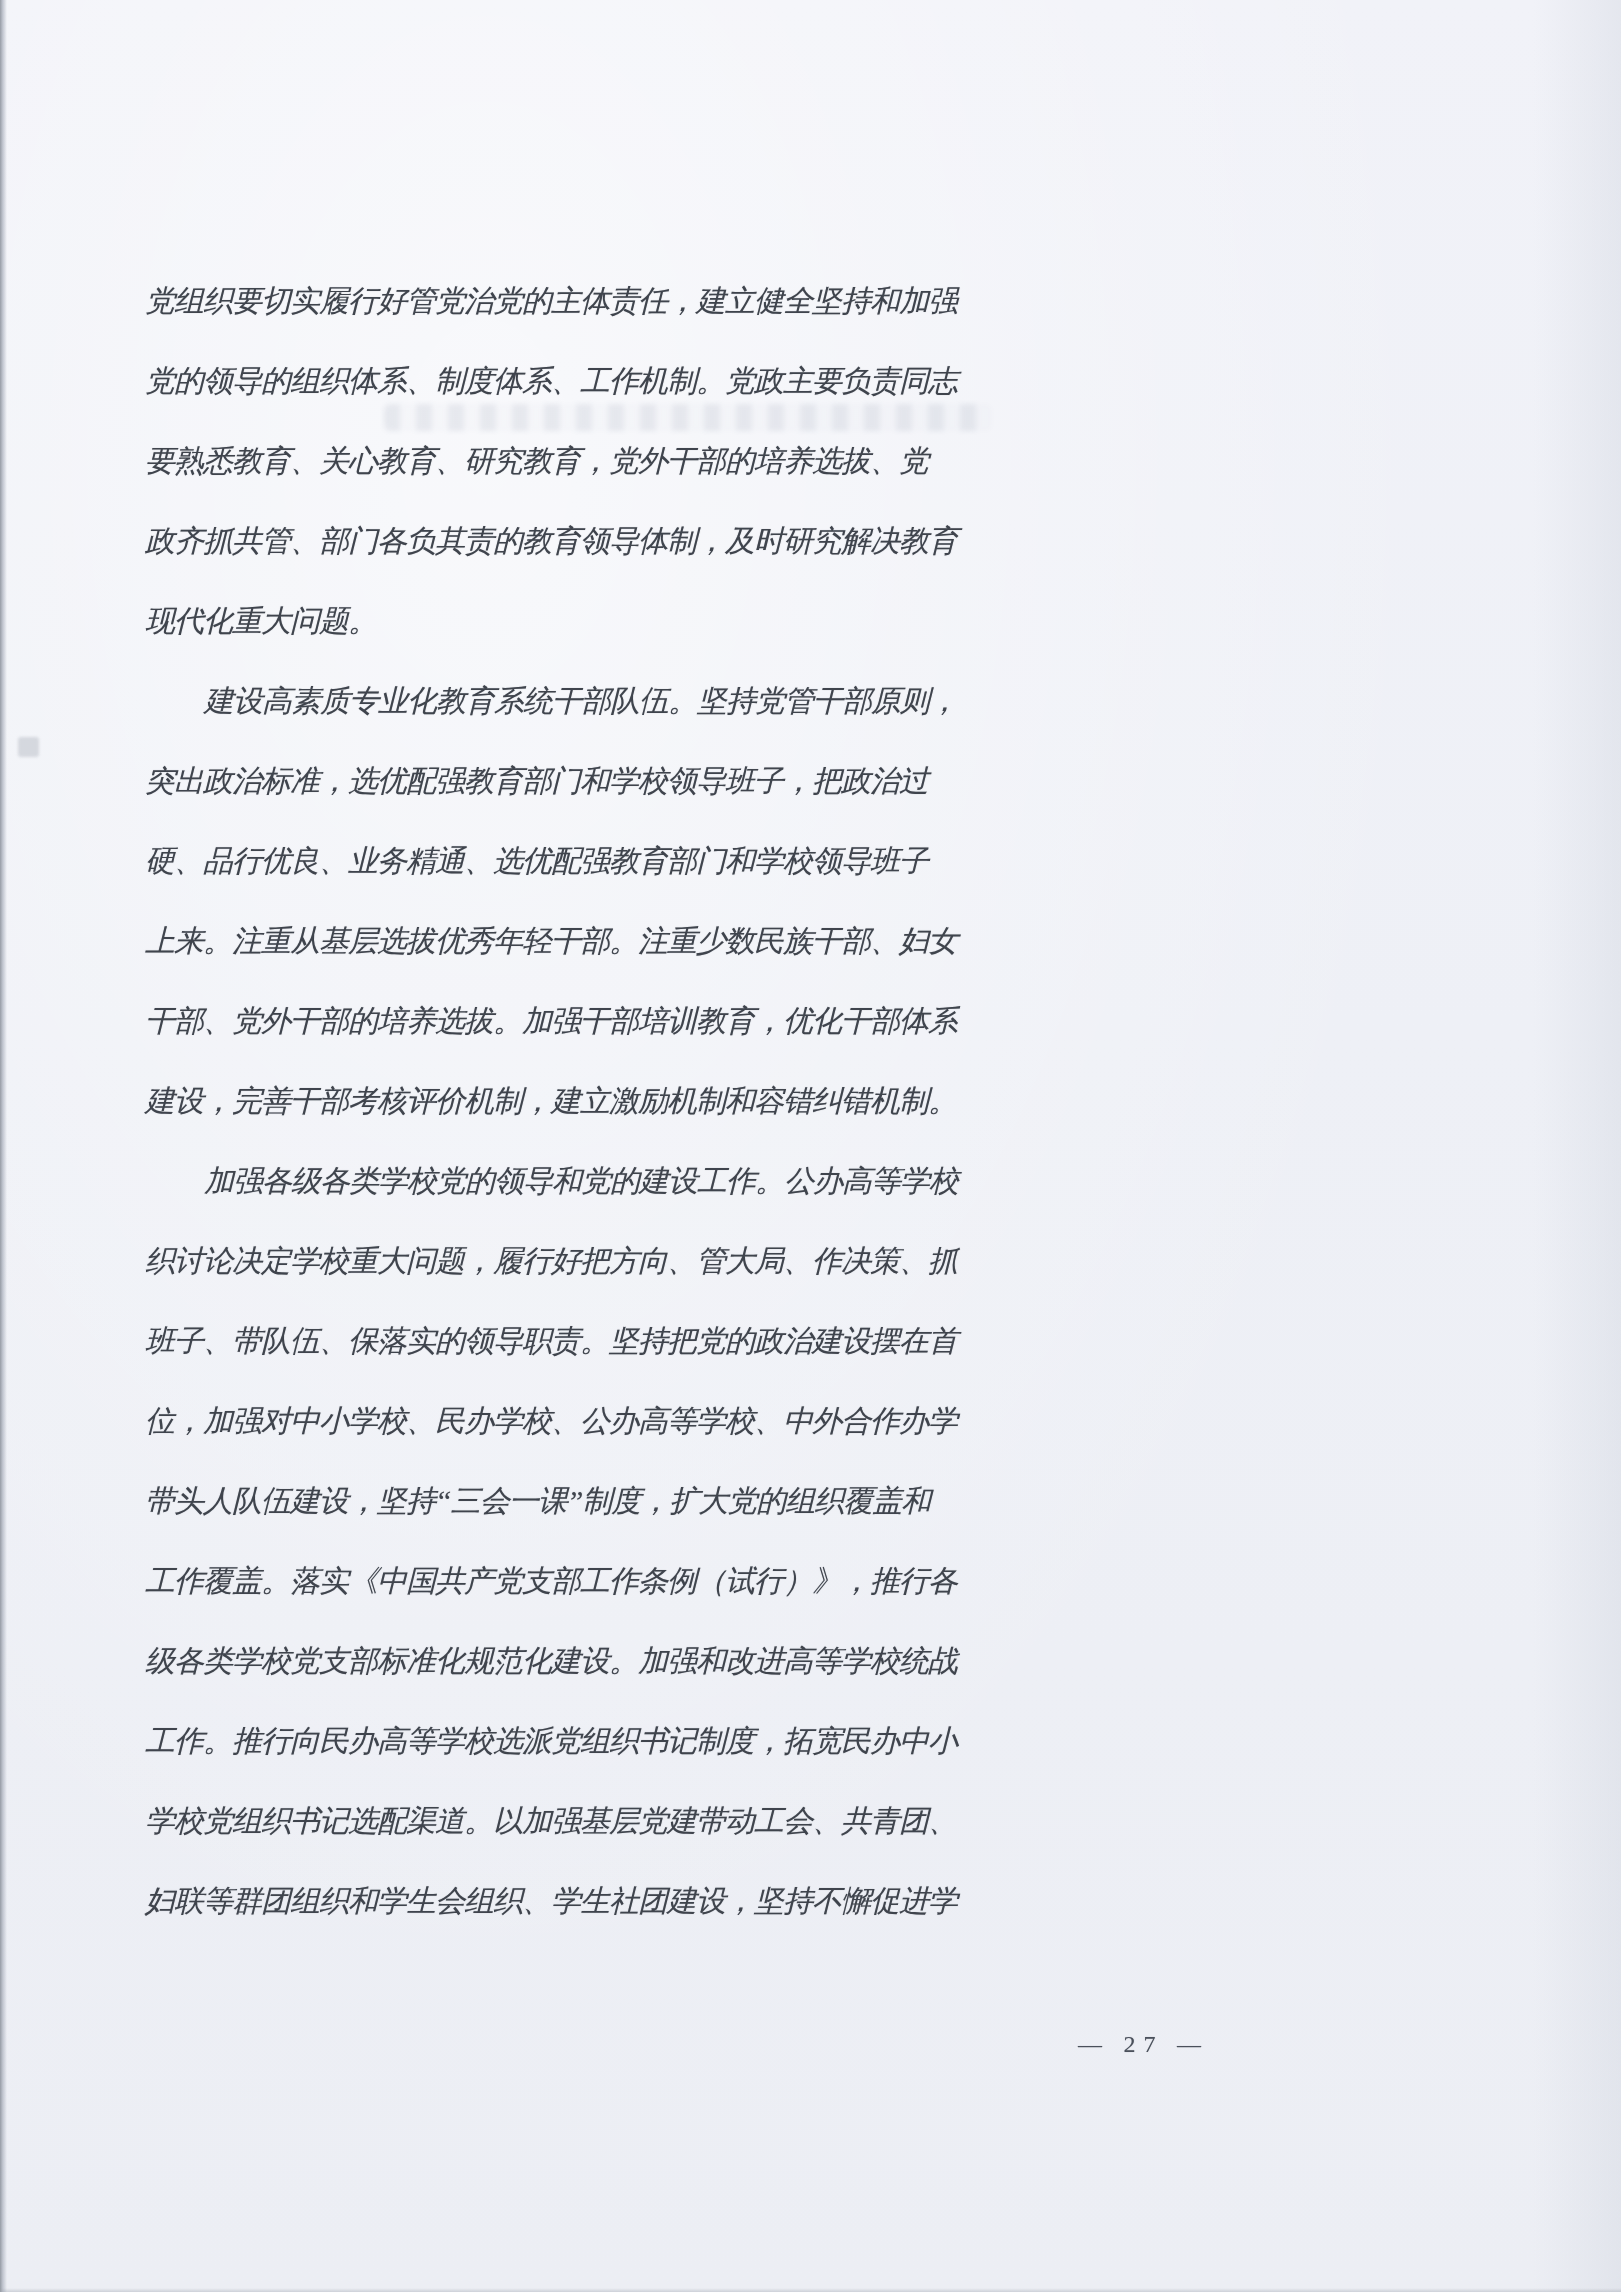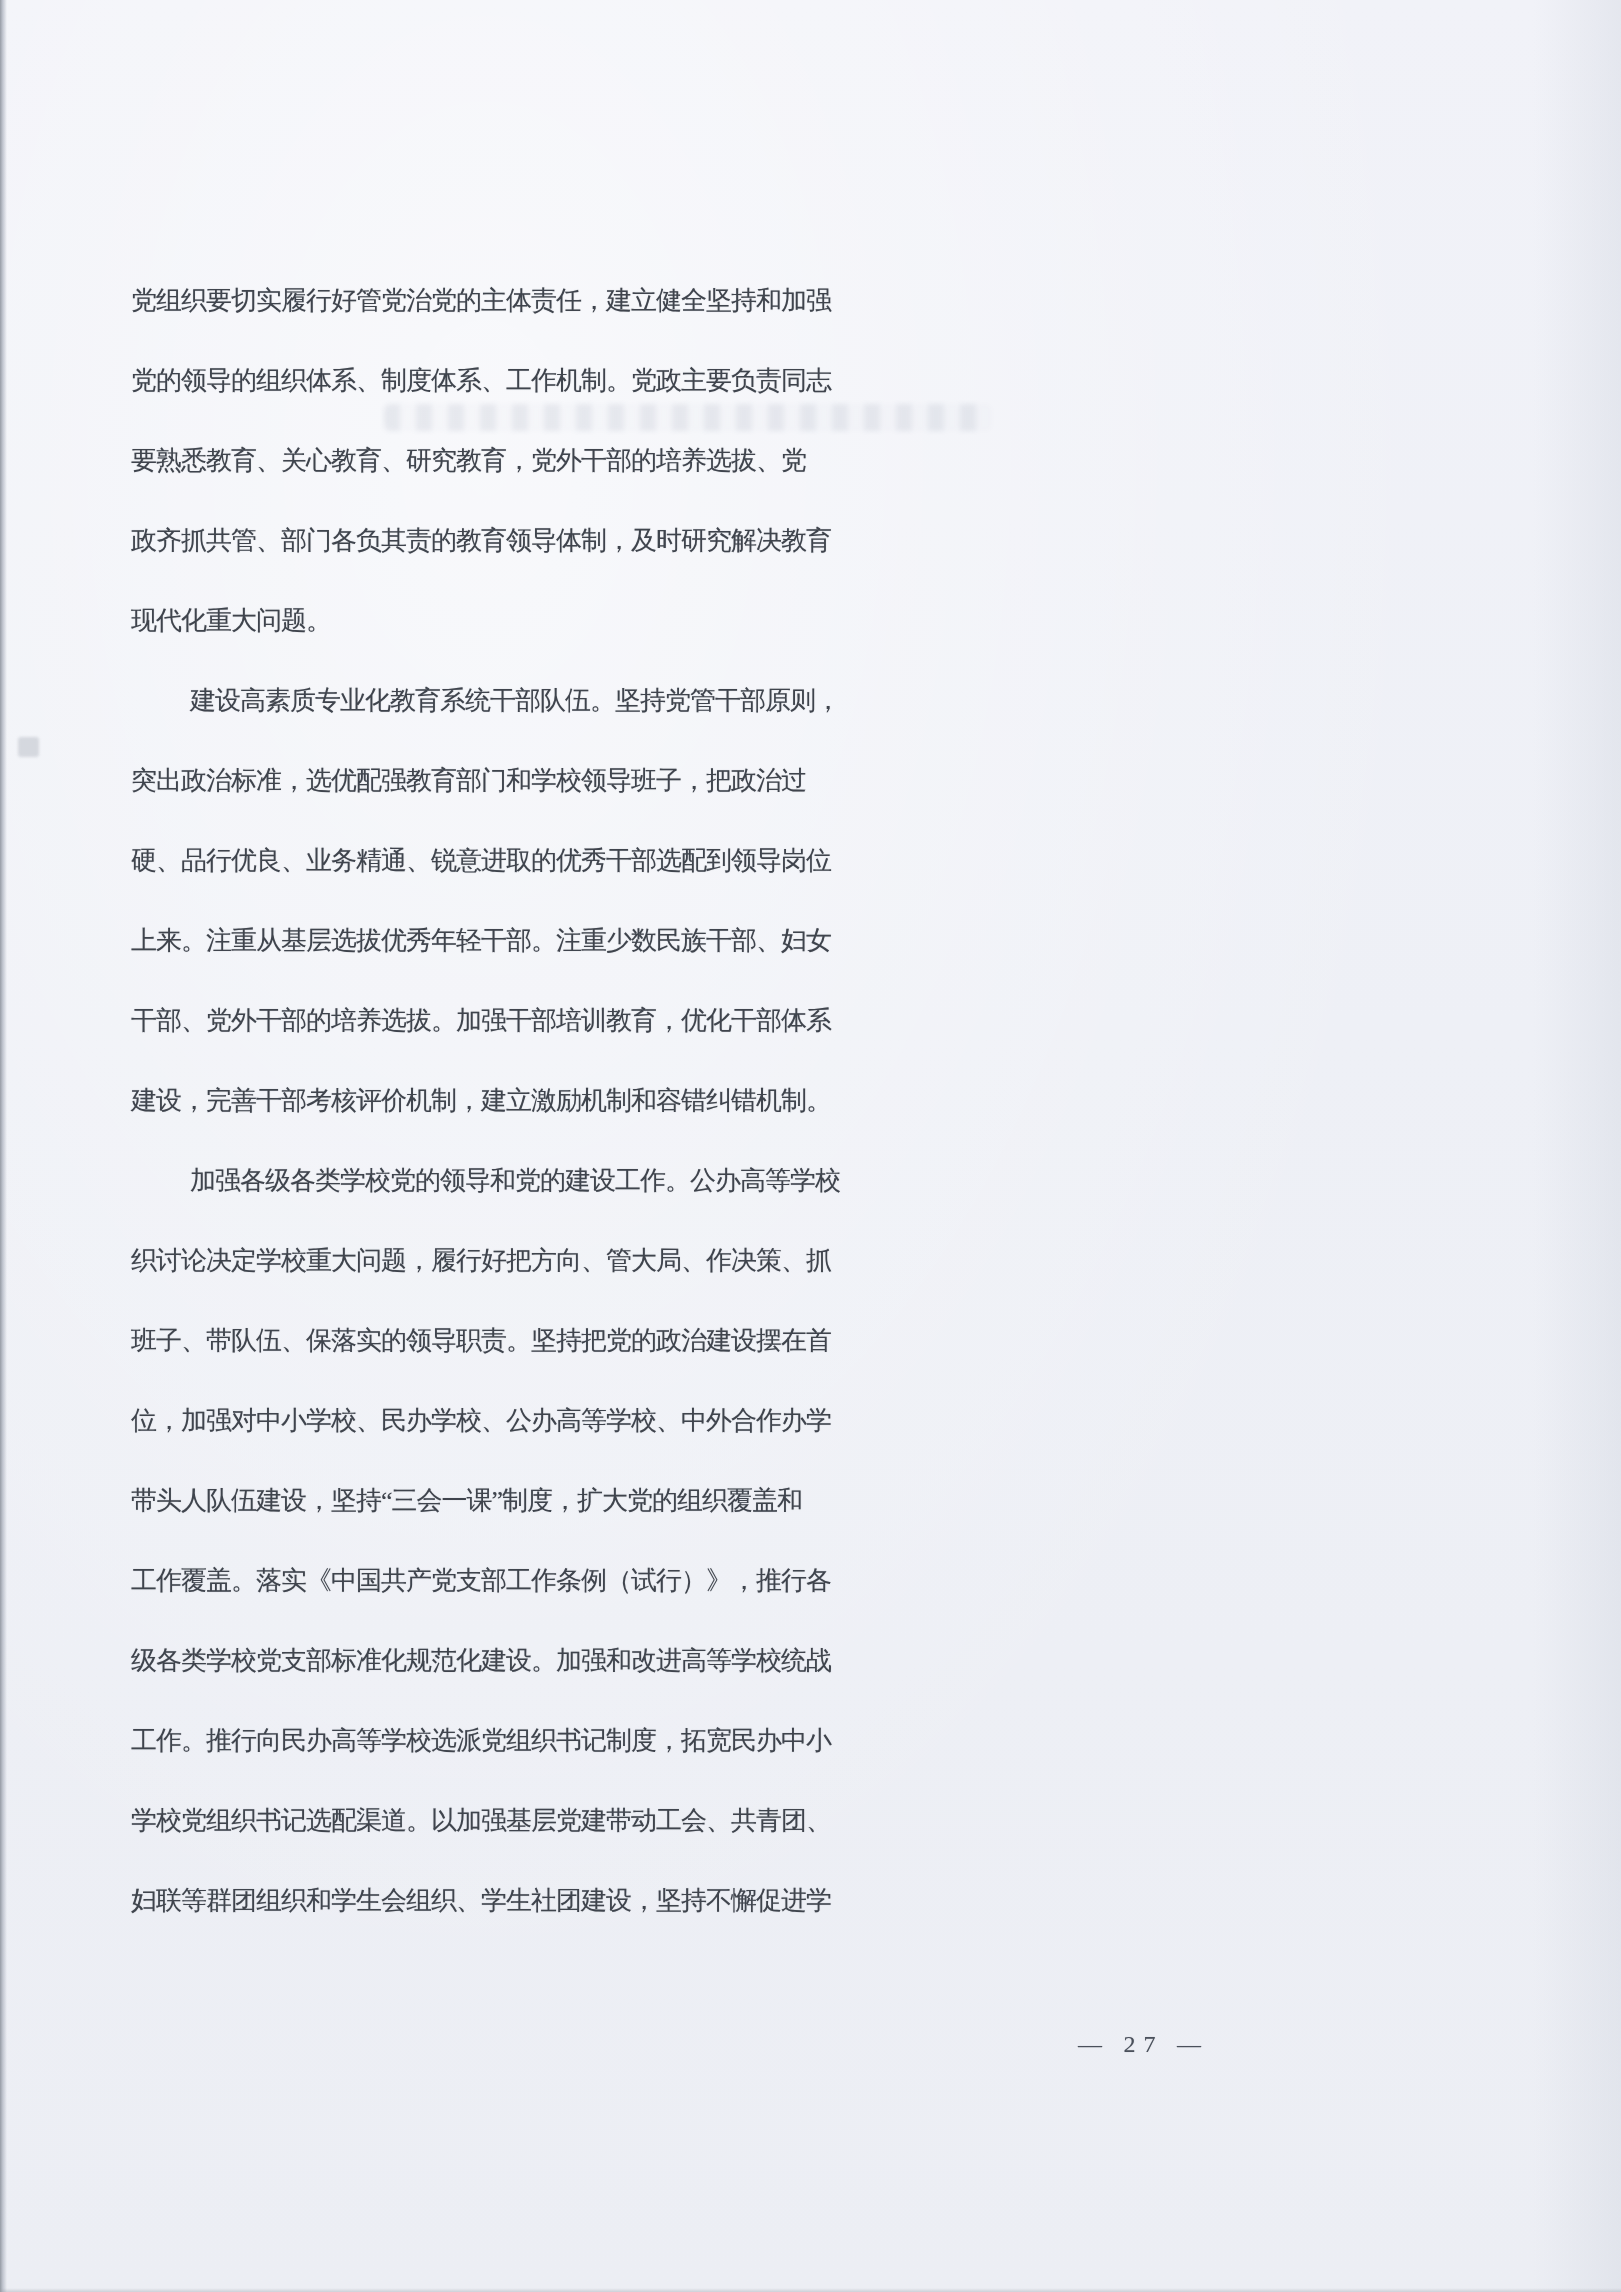--- a/index.html
+++ b/index.html
@@ -43,25 +43,26 @@
   }
   .smudge-dot {
     position: absolute; left: 17.6px; top: 737px; width: 21.6px; height: 19.6px;
     background: rgba(90,98,115,0.35);
     filter: blur(1.5px);
     border-radius: 2.9px;
     opacity: 0.55;
   }
   .text-block {
     position: absolute;
-    left: 131px; top: 261px; width: 843px;
+    left: 145px; top: 261px; width: 843px;
     color: #3f444d;
-    font-size: 26px;
+    font-size: 30px;
     letter-spacing: -1px;
     text-shadow: 0 0 1px rgba(63,68,77,0.35);
+    font-style: italic;
   }
   .para { margin: 0; padding: 0; }
   .line {
     height: 80px;
     line-height: 80px;
     white-space: nowrap;
   }
   .para.indented .line:first-child { text-indent: 59px; }
   .page-number {
     position: absolute;
@@ -88,21 +89,21 @@
     <div class="para">
         <div class="line">党组织要切实履行好管党治党的主体责任，建立健全坚持和加强</div>
         <div class="line">党的领导的组织体系、制度体系、工作机制。党政主要负责同志</div>
         <div class="line">要熟悉教育、关心教育、研究教育，党外干部的培养选拔、党</div>
         <div class="line">政齐抓共管、部门各负其责的教育领导体制，及时研究解决教育</div>
         <div class="line">现代化重大问题。</div>
       </div>
     <div class="para indented">
         <div class="line">建设高素质专业化教育系统干部队伍。坚持党管干部原则，</div>
         <div class="line">突出政治标准，选优配强教育部门和学校领导班子，把政治过</div>
-        <div class="line">硬、品行优良、业务精通、锐意进取的优秀干部选配到领导岗位</div>
+        <div class="line">硬、品行优良、业务精通、选优配强教育部门和学校领导班子</div>
         <div class="line">上来。注重从基层选拔优秀年轻干部。注重少数民族干部、妇女</div>
         <div class="line">干部、党外干部的培养选拔。加强干部培训教育，优化干部体系</div>
         <div class="line">建设，完善干部考核评价机制，建立激励机制和容错纠错机制。</div>
       </div>
     <div class="para indented">
         <div class="line">加强各级各类学校党的领导和党的建设工作。公办高等学校</div>
         <div class="line">织讨论决定学校重大问题，履行好把方向、管大局、作决策、抓</div>
         <div class="line">班子、带队伍、保落实的领导职责。坚持把党的政治建设摆在首</div>
         <div class="line">位，加强对中小学校、民办学校、公办高等学校、中外合作办学</div>
         <div class="line">带头人队伍建设，坚持“三会一课”制度，扩大党的组织覆盖和</div>

